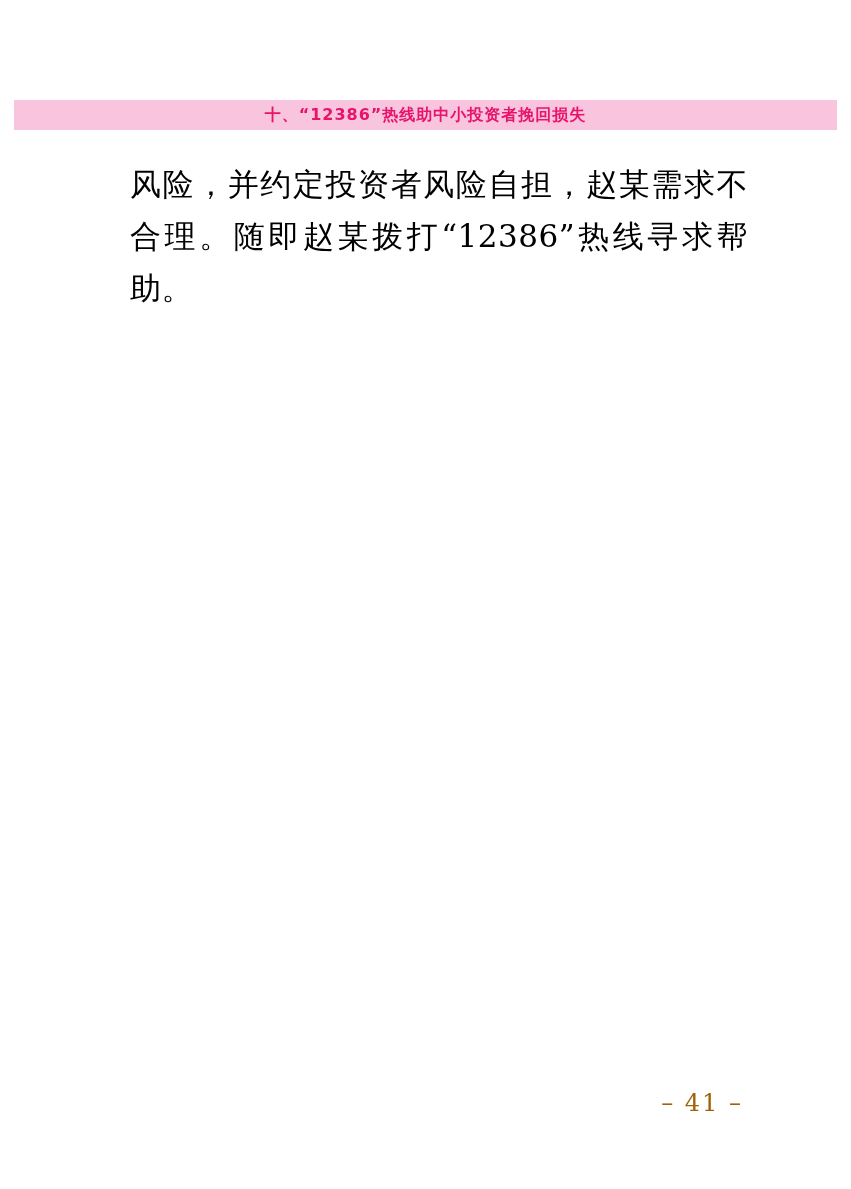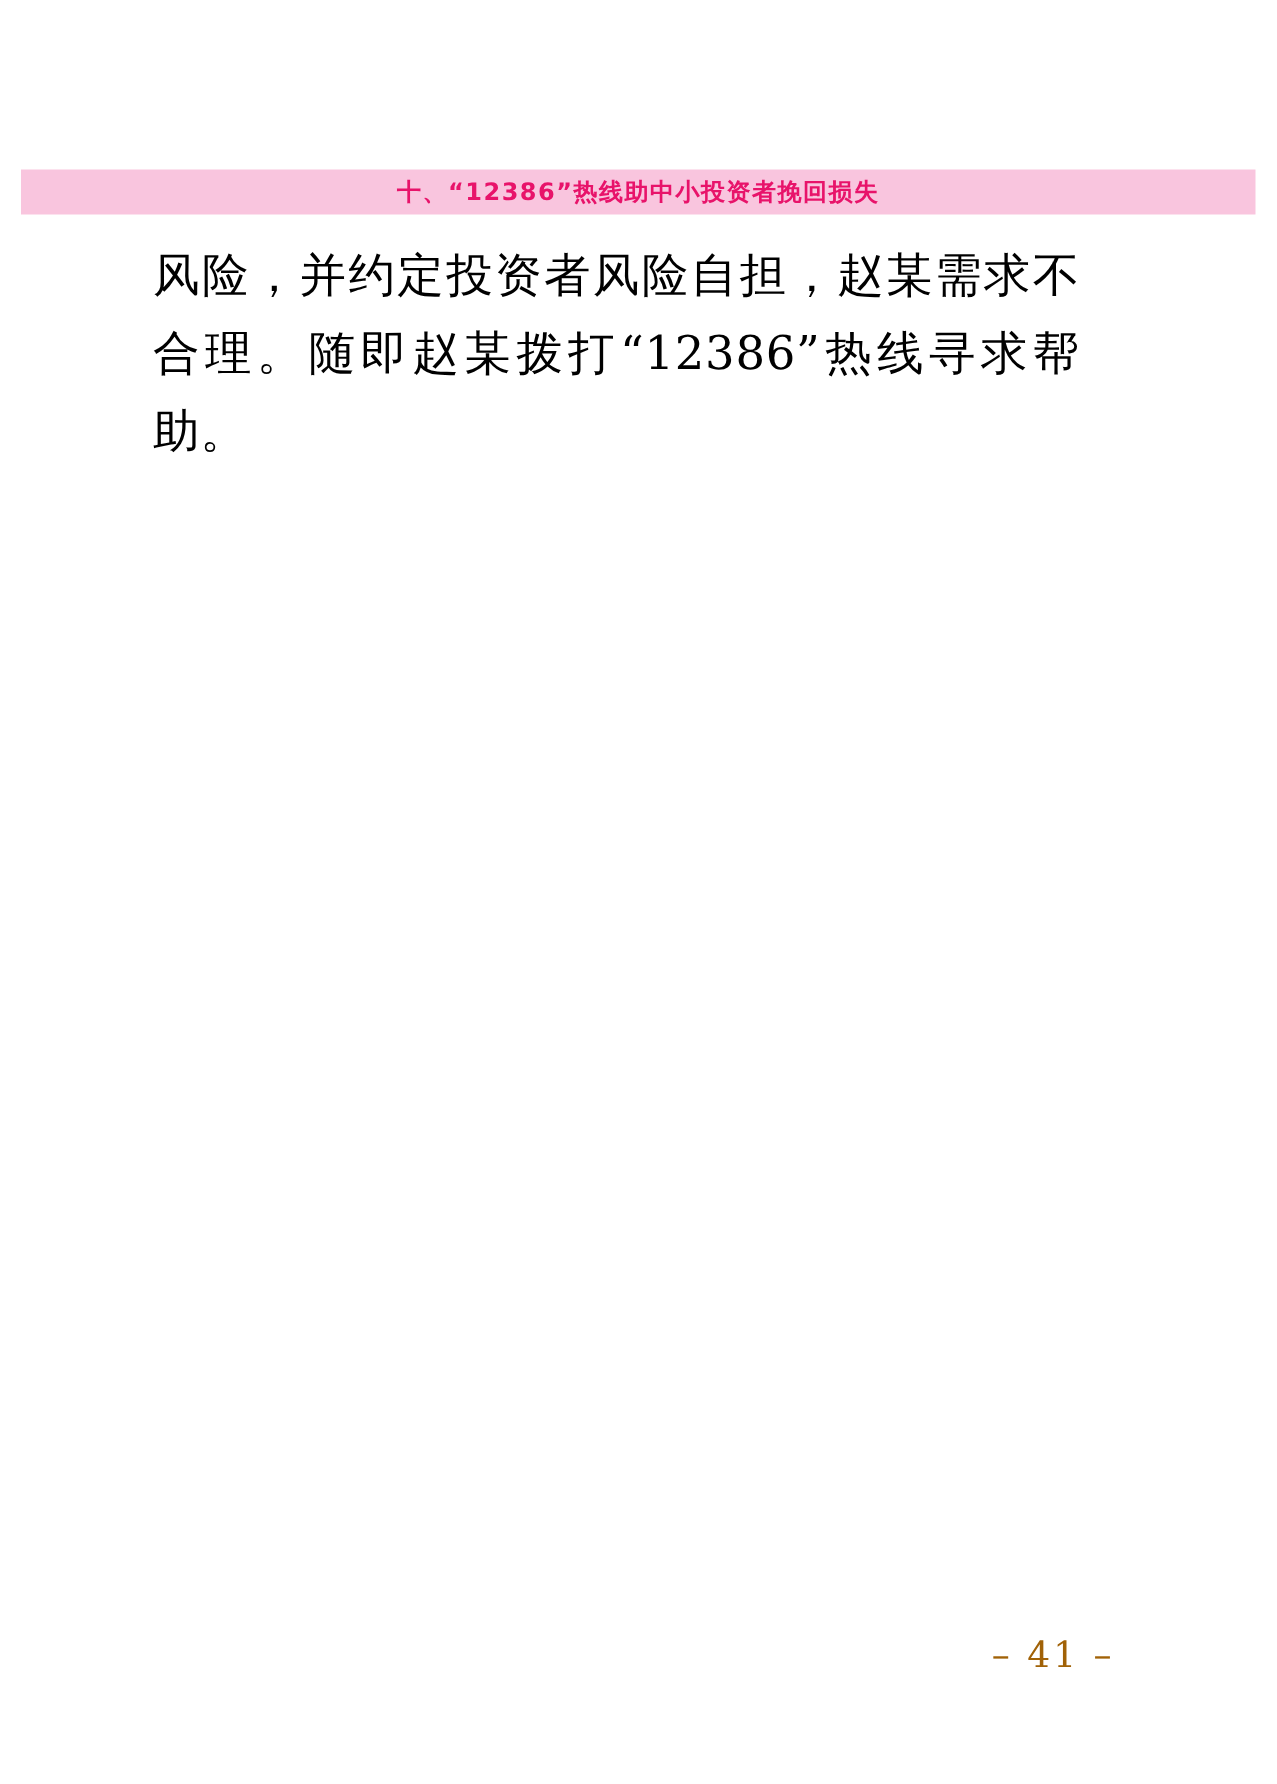--- a/index.html
+++ b/index.html
@@ -20,41 +20,41 @@
     position: absolute;
     inset: 0;
     width: 851px;
     height: 1189px;
   }
 
   
   .header-band {
     position: absolute;
     left: 14px;
-    top: 113px;
+    top: 100px;
     width: 823px;
     height: 30px;
     background: #f9c5de;
     display: flex;
     align-items: center;
     justify-content: center;
   }
   .header-title {
     font-family: "DejaVu Sans", "Liberation Sans", sans-serif;
     font-size: 16px;
     font-weight: bold;
     color: #e8136a;
     letter-spacing: 1px;
     white-space: nowrap;
   }
 
   
   .body-text {
     position: absolute;
-    left: 102px;
+    left: 130px;
     top: 158px;
     width: 618px;
   }
   .para {
     margin: 0;
     font-size: 31px;
     line-height: 52px;
     text-align: justify;
     text-justify: inter-ideograph;
     letter-spacing: 0.5px;

